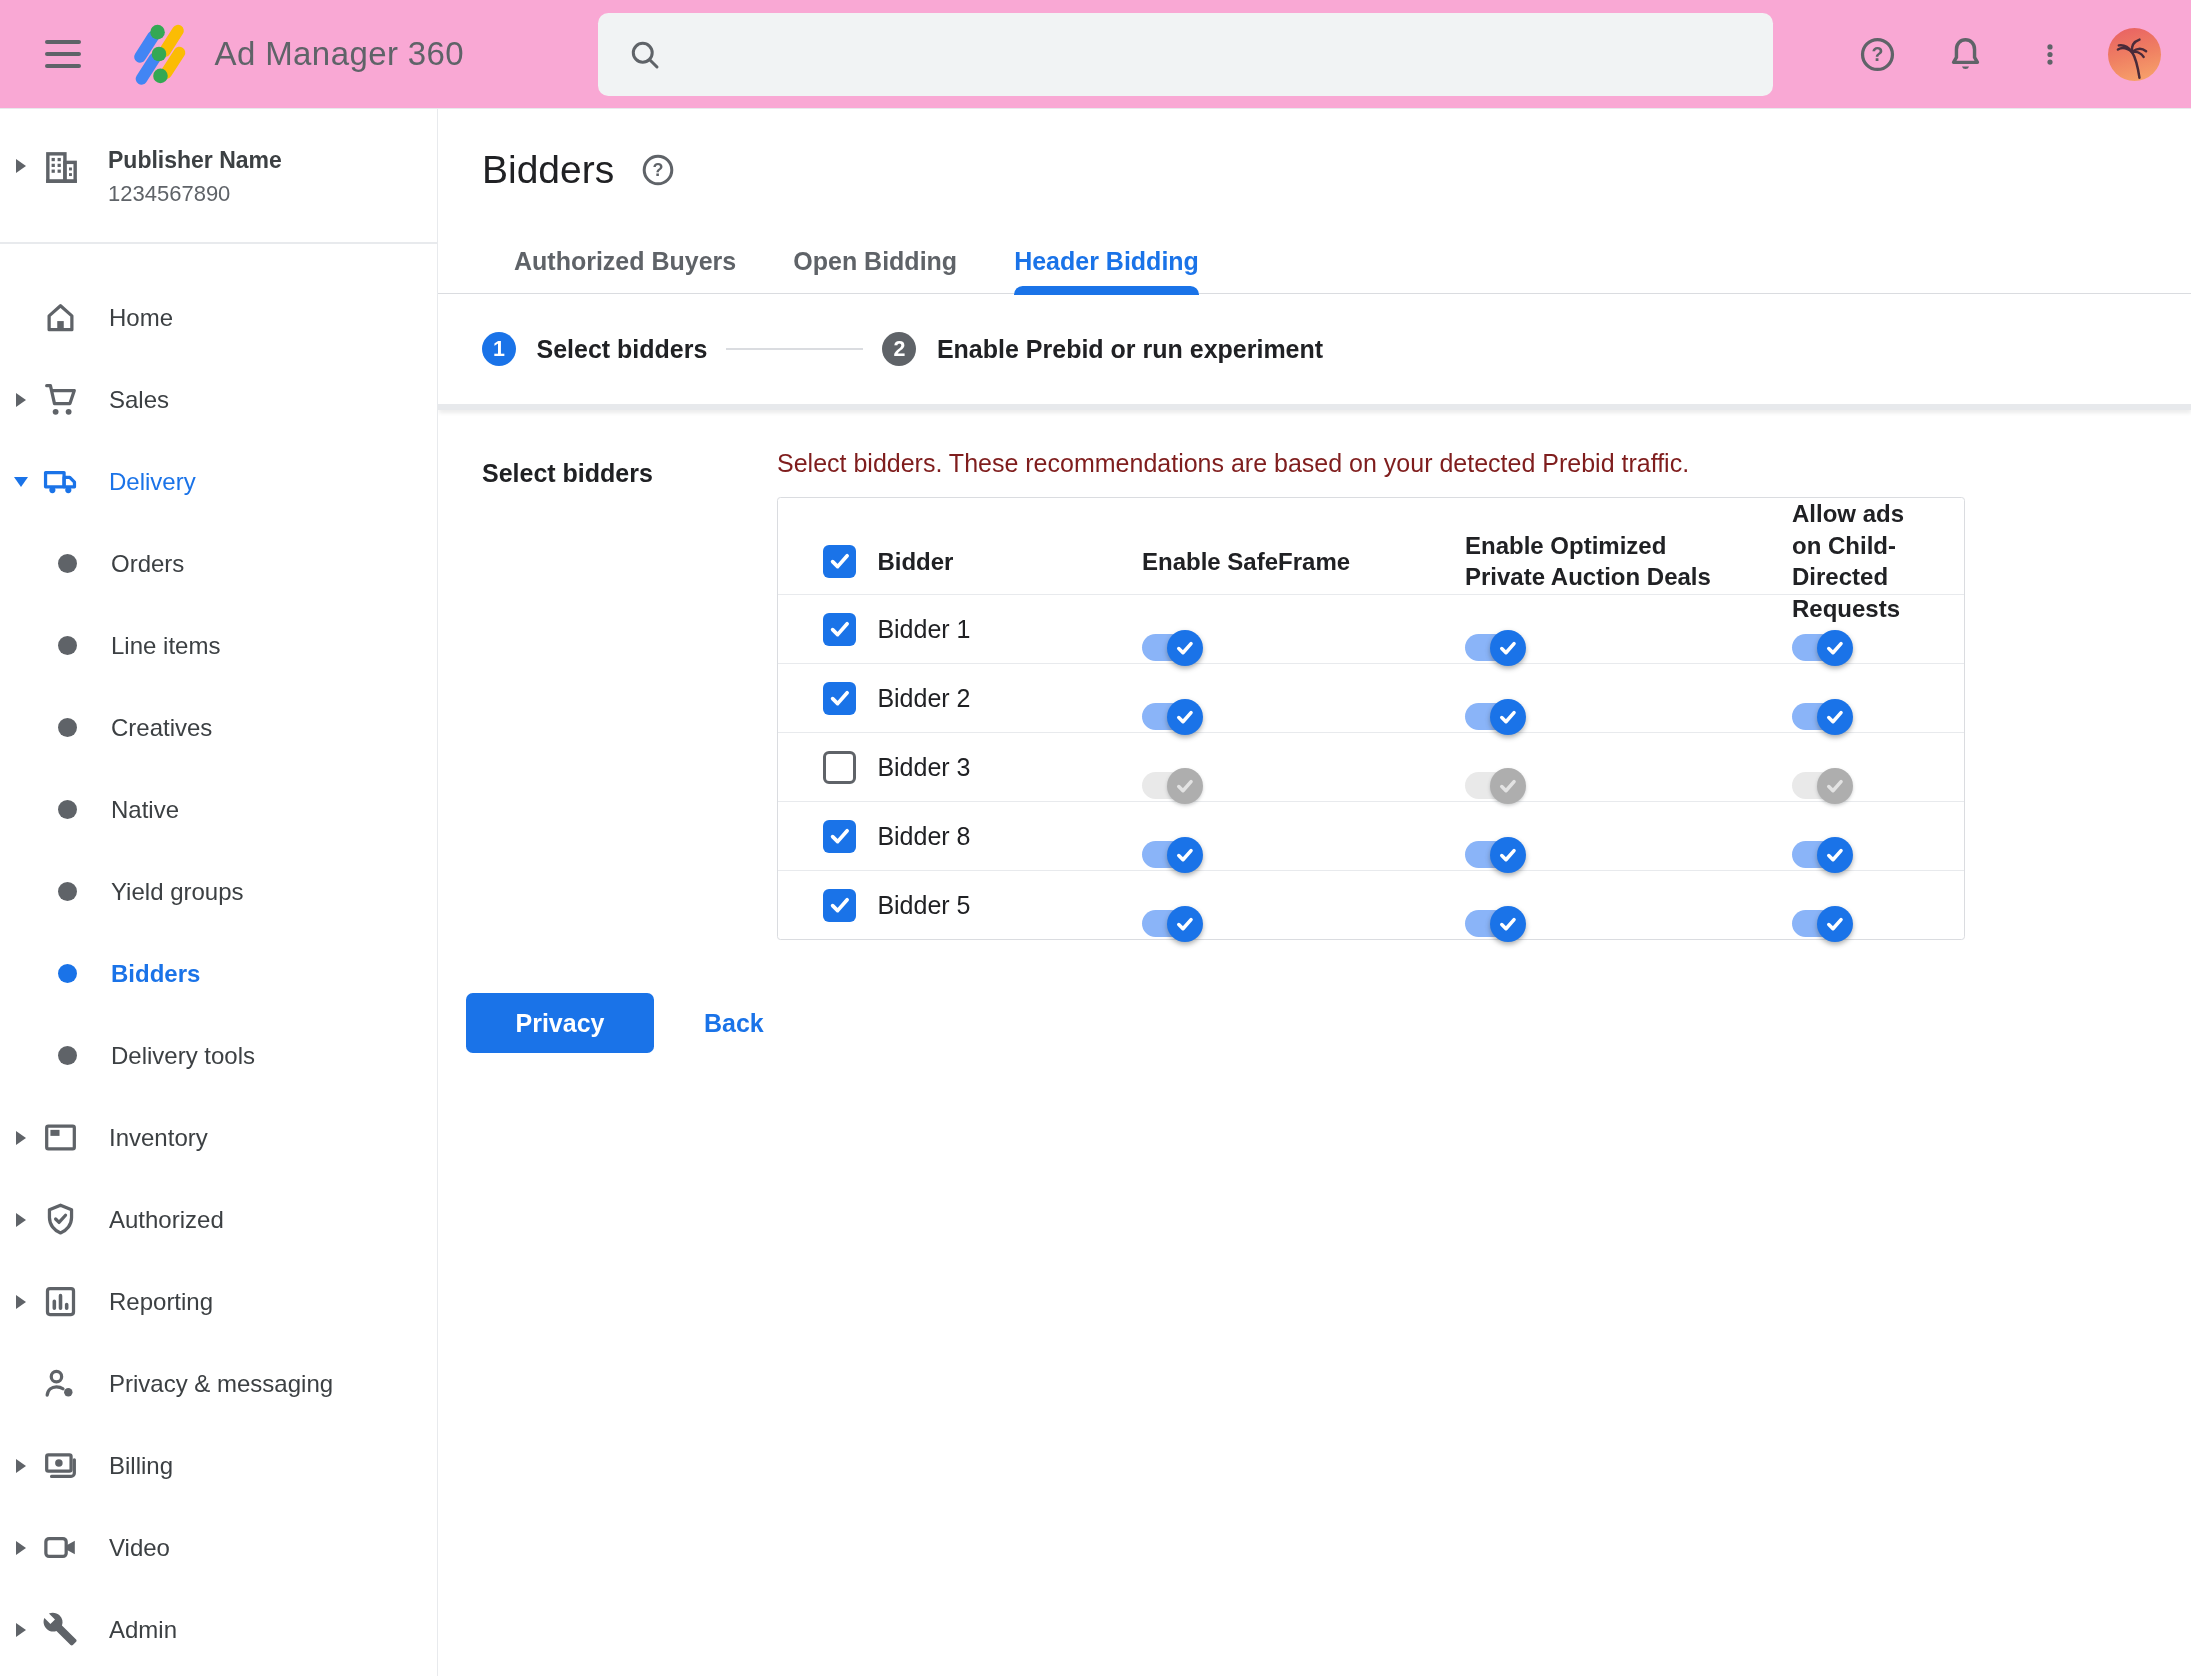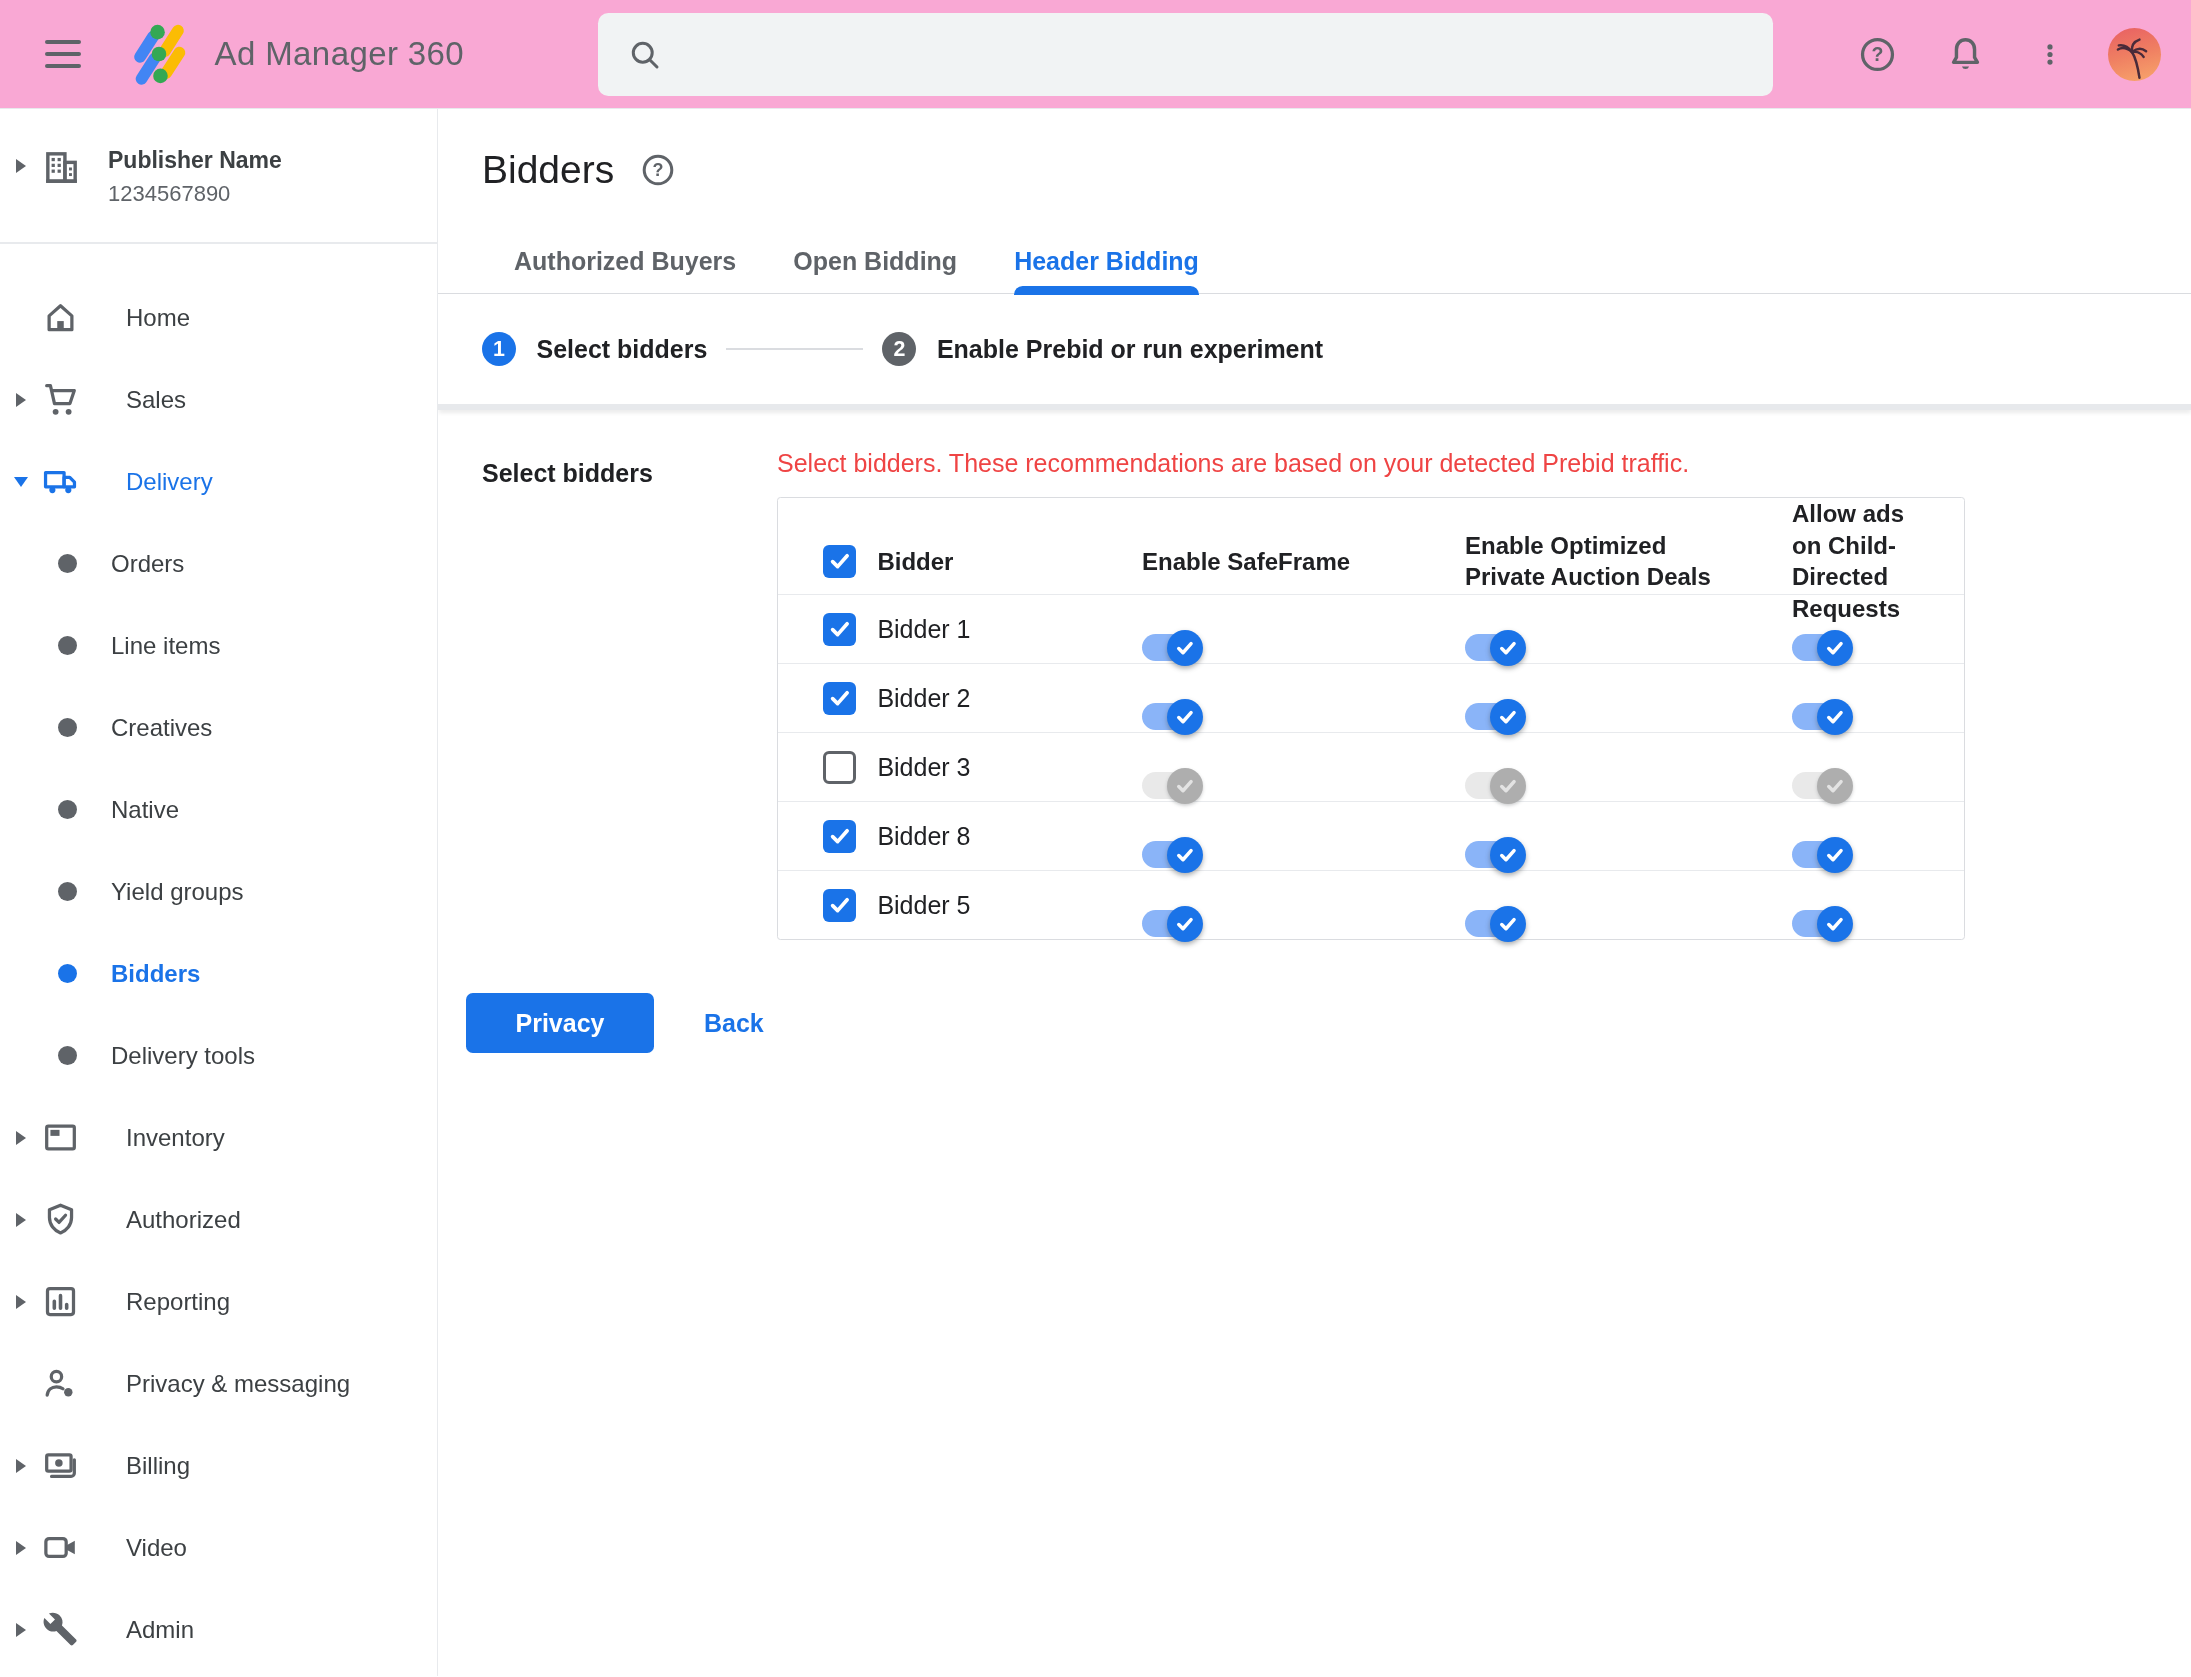--- a/index.html
+++ b/index.html
@@ -42,21 +42,21 @@
     border-top:10.3px solid #1a73e8; }
   .account-icon { width:41px; height:41px; color:#5f6368; flex:none; margin-top:0; }
   .account-text { margin-left:26px; }
   .account-name { font-size:23px; font-weight:700; color:#3c4043; }
   .account-id { font-size:22px; color:#5f6368; margin-top:6.8px; }
   .sidebar-divider { height:1.7px; background:#e8eaed; margin-top:34px; }
   .nav-list { list-style:none; padding-top:33px; }
   .nav-item { height:82px; display:flex; align-items:center; cursor:pointer; position:relative; }
   .nav-item .caret-cell { padding-top:0; align-items:center; display:flex; }
   .nav-icon { width:39px; height:39px; color:#5f6368; flex:none; }
-  .nav-label { font-size:24px; color:#3c4043; margin-left:46px; white-space:nowrap; }
+  .nav-label { font-size:24px; color:#3c4043; margin-left:29px; white-space:nowrap; }
   .nav-item.accent .nav-icon, .nav-item.accent .nav-label { color:#1a73e8; }
   .nav-item.sub .dot { width:19px; height:19px; border-radius:50%; background:#5f6368; margin-left:17px; flex:none; }
   .nav-item.sub .nav-label { margin-left:34px; }
   .nav-item .pill { position:absolute; left:0; top:3.4px; width:419px; height:75px;
     background:#e8f0fe; border-radius:0 38px 38px 0; z-index:-1; }
   .nav-item.selected .dot { background:#1a73e8; }
   .nav-item.selected .nav-label { color:#1a73e8; font-weight:700; }
 
   
   .title-row { display:flex; align-items:center; padding-left:44px; margin-top:39px; }
@@ -79,21 +79,21 @@
   .step.active .step-circle { background:#1a73e8; }
   .step.upcoming .step-circle { background:#5f6368; }
   .step-label { font-size:25px; font-weight:700; color:#202124; margin-left:20.5px; white-space:nowrap; }
   .step-connector { width:137px; height:1.7px; background:#dadce0; margin:0 19px; }
   .section-divider { height:6px; background:#e7e9ec; box-shadow:0 3.4px 4.3px -0.9px rgba(0,0,0,.10); }
 
   
   .body-row { display:flex; padding:39px 0 0 44px; }
   .section-label { width:295px; flex:none; font-size:25px; font-weight:700; color:#202124; padding-top:10.3px; }
   .section-main {}
-  .description { font-size:25px; color:#ef4444; }
+  .description { font-size:25px; color:#7f1d1d; }
 
   
   .bidders-table { width:1188px; border:1.7px solid #dadce0; border-radius:3.4px; margin-top:19px; background:#fff; }
   .t-row { display:grid; grid-template-columns:324px 283px 287px 1fr; align-items:center;gap:40px; }
   .t-head { height:96px; }
   .t-body-row { height:69px; border-top:1.7px solid #e8eaed; }
   .t-cell-first { display:flex; align-items:center; padding-left:45px; }
   .t-col-label { font-size:24px; font-weight:700; color:#202124; line-height:1.32; padding-right:29px; }
   .t-cell-first .t-col-label { margin-left:21.4px; padding-right:0; }
   .bidder-name { font-size:25px; color:#202124; margin-left:21.4px; }

